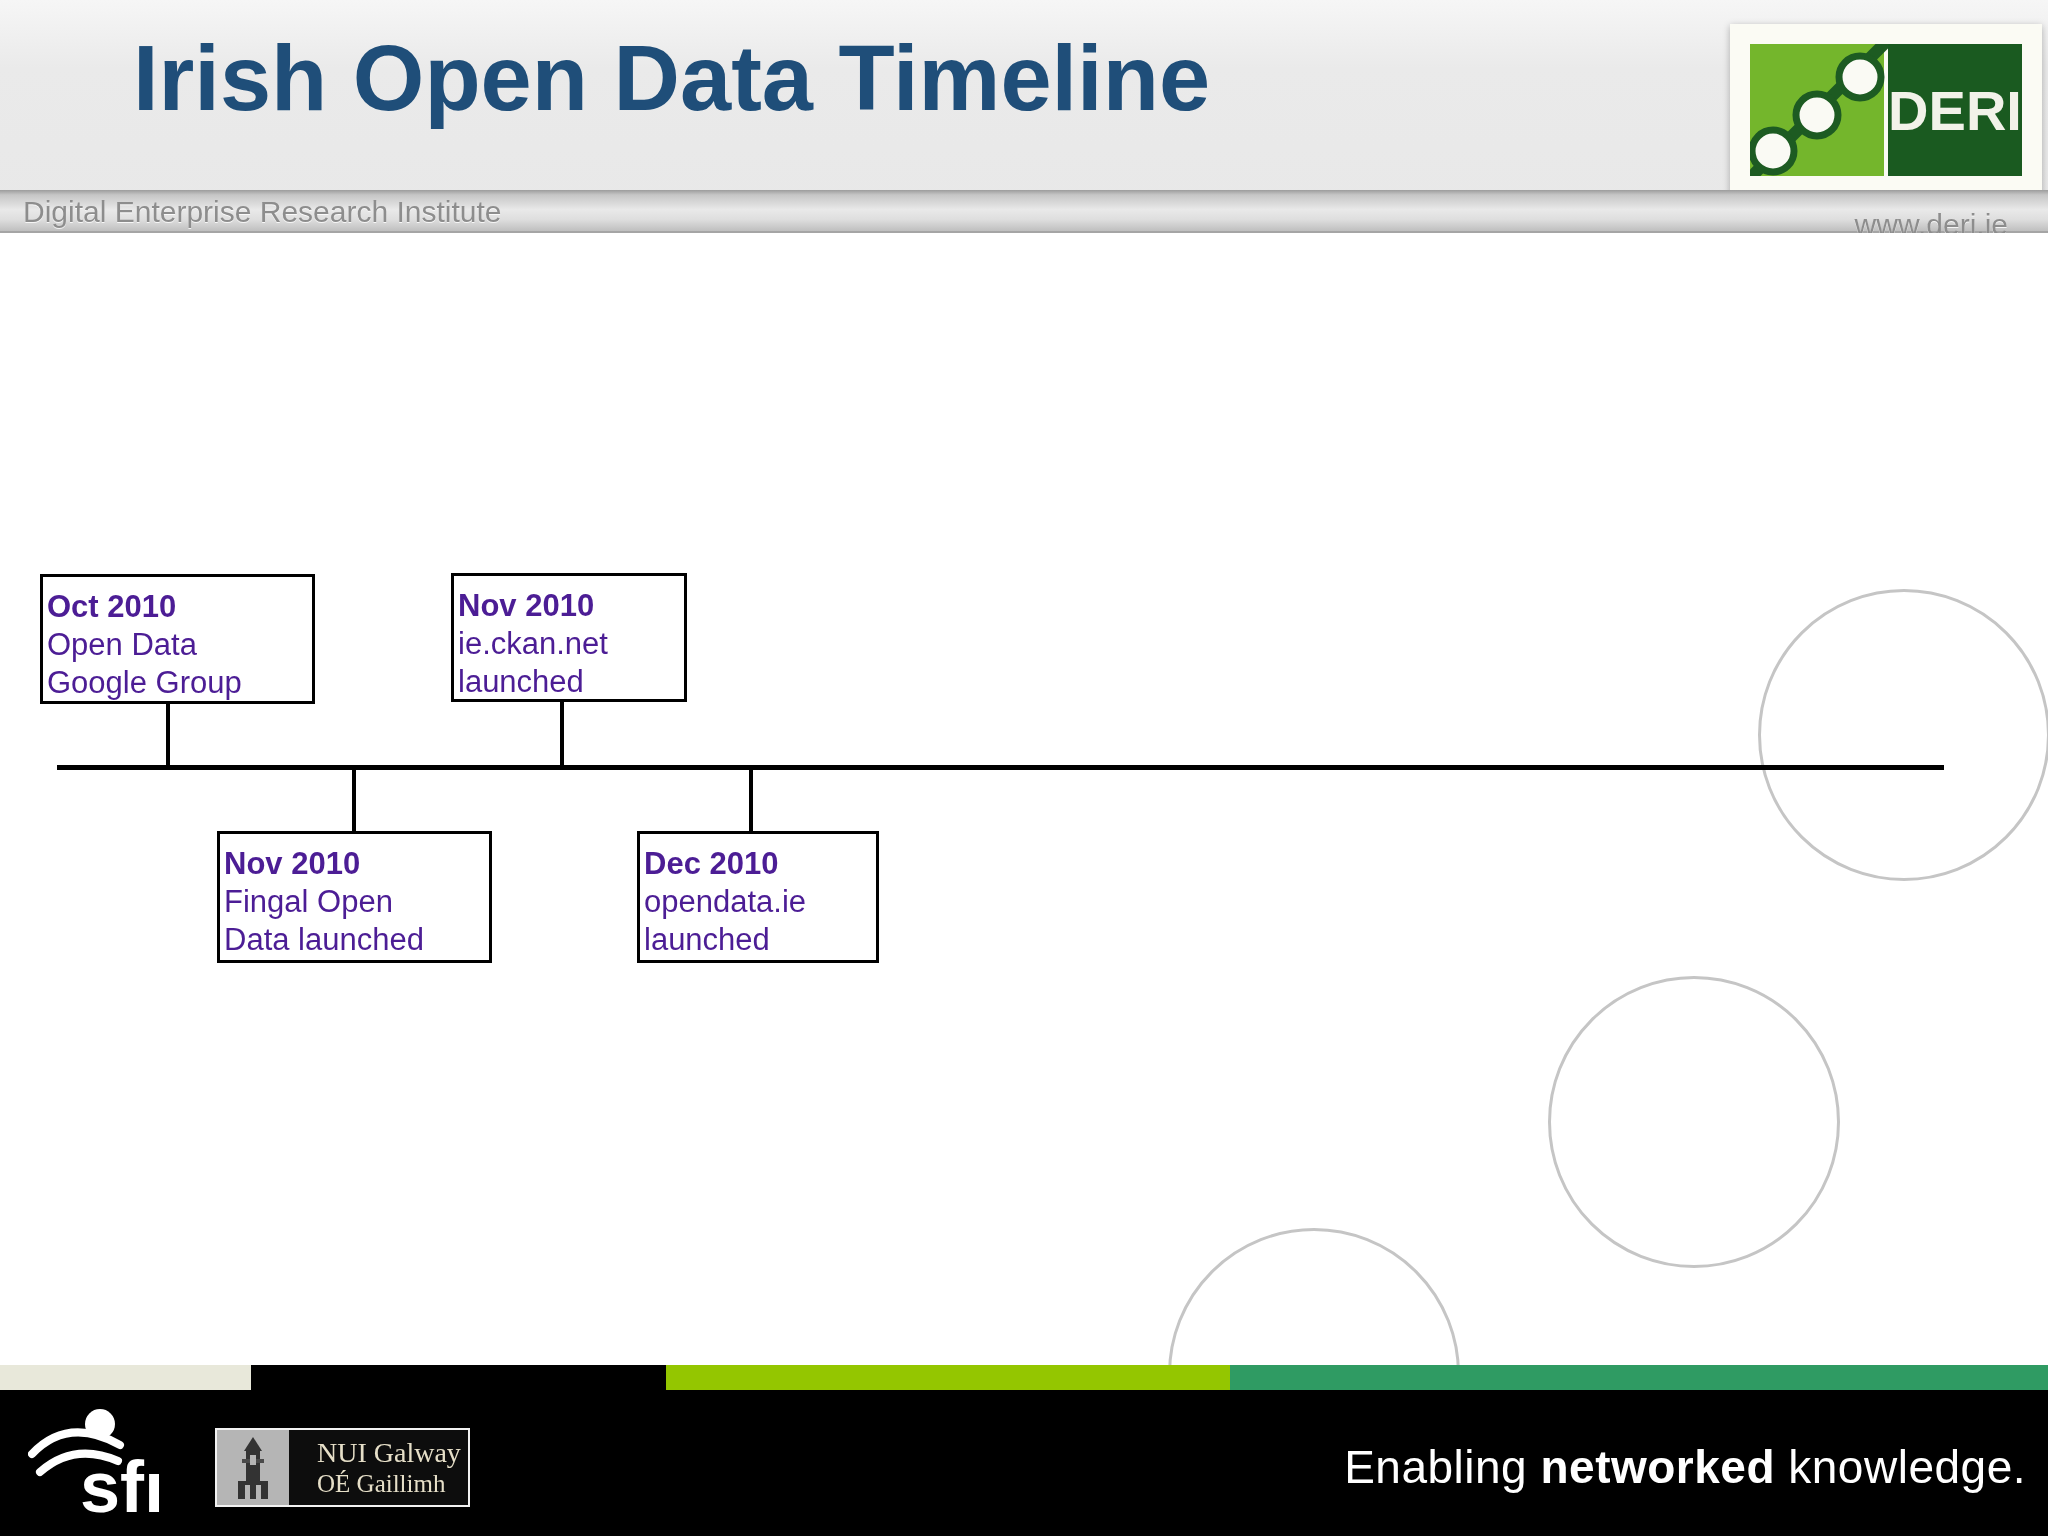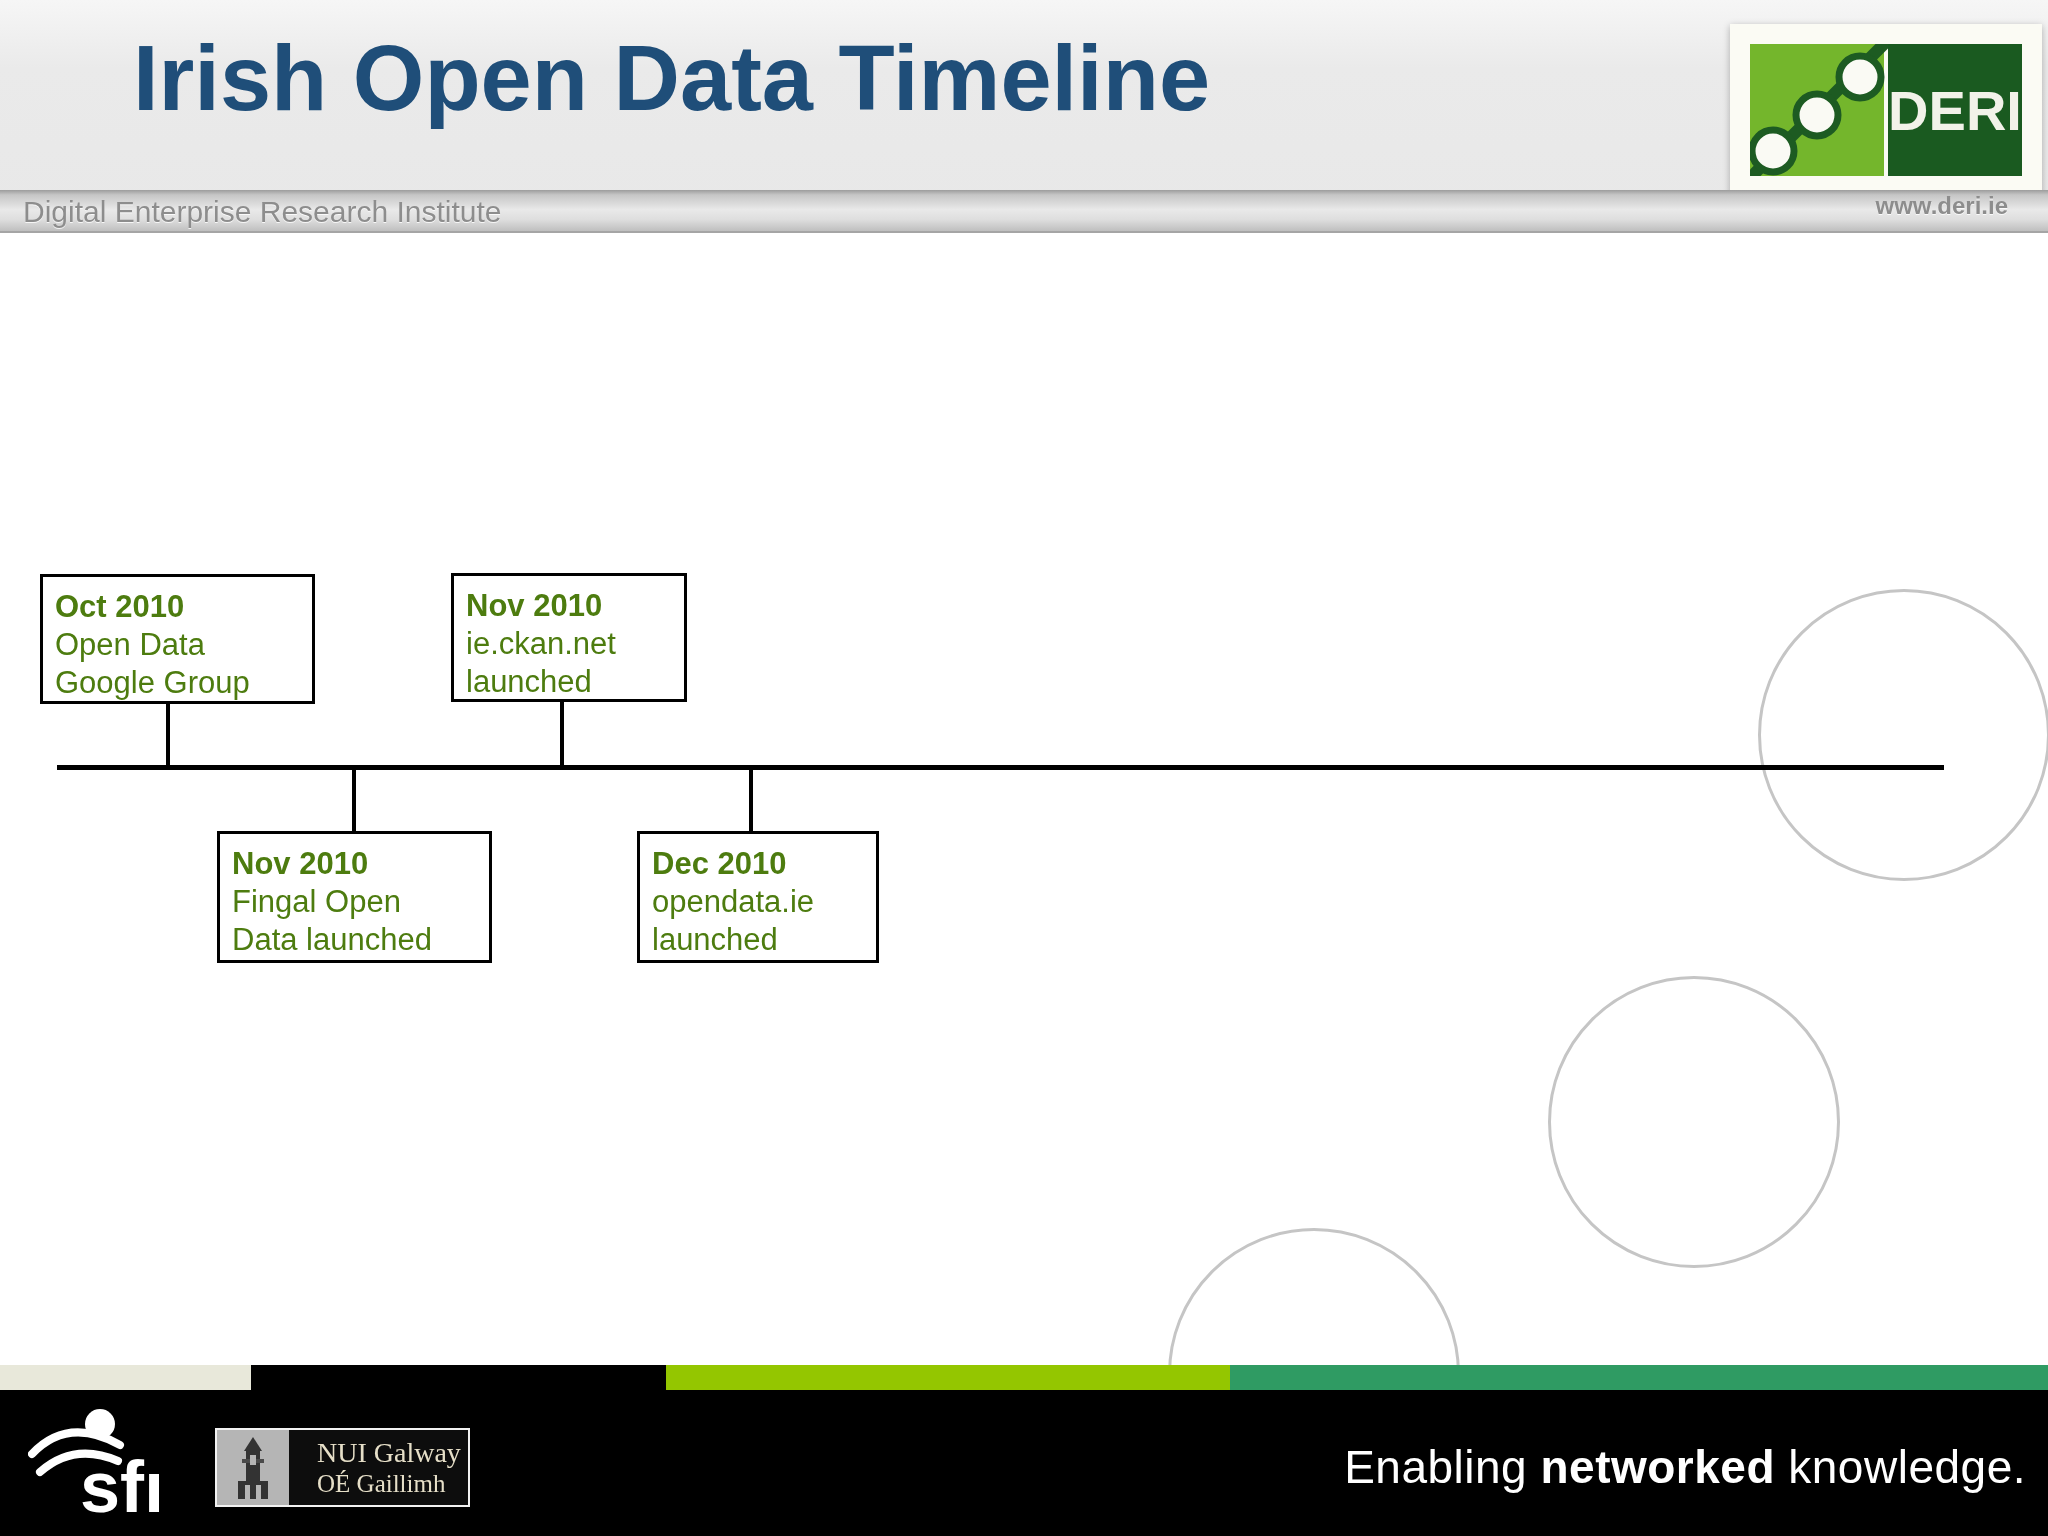--- a/index.html
+++ b/index.html
@@ -25,33 +25,33 @@
   .band{
     position:absolute;left:0;top:190px;width:2048px;height:43px;
     background:linear-gradient(180deg,#9c9c9c 0,#c6c6c6 12%,#e9e9e9 48%,#dedede 72%,#bfbfbf 100%);
     border-bottom:2px solid #a5a5a5;box-sizing:border-box;
   }
   .band .inst{
     position:absolute;left:23px;top:5px;font-size:30px;font-weight:normal;color:#8d8d8d;
     text-shadow:0 1px 0 rgba(255,255,255,.8);white-space:nowrap;
   }
   .band .site{
-    position:absolute;right:40px;top:2px;font-size:24px;font-weight:bold;color:#8d8d8d;
+    position:absolute;right:40px;top:18px;font-size:30px;font-weight:normal;color:#8d8d8d;
     text-shadow:0 1px 0 rgba(255,255,255,.8);white-space:nowrap;
   }
   
   .content{position:absolute;left:0;top:233px;width:2048px;height:1132px;background:#ffffff;}
   .deco-circle{
     position:absolute;width:292px;height:292px;border-radius:50%;
     border:3px solid #c5c5c5;box-sizing:border-box;background:transparent;
   }
   .tl-line{position:absolute;background:#000000;}
   .event-box{
     position:absolute;border:3px solid #000;background:#fff;box-sizing:border-box;
-    padding:11px 8px 0 12px;font-size:31px;line-height:38px;color:#4d7c0f;
+    padding:11px 8px 0 4px;font-size:31px;line-height:38px;color:#4c1d95;
   }
   .event-box .date{font-weight:bold;}
   
   .stripe{position:absolute;left:0;top:1365px;width:2048px;height:25px;font-size:0;z-index:5;}
   .stripe .seg{display:inline-block;height:25px;vertical-align:top;}
   
   .footer{position:absolute;left:0;top:1390px;width:2048px;height:146px;background:#000;z-index:6;}
   .sfi-logo{position:absolute;left:28px;top:8px;width:140px;height:122px;}
   .nui-logo{
     position:absolute;left:215px;top:38px;width:255px;height:79px;

